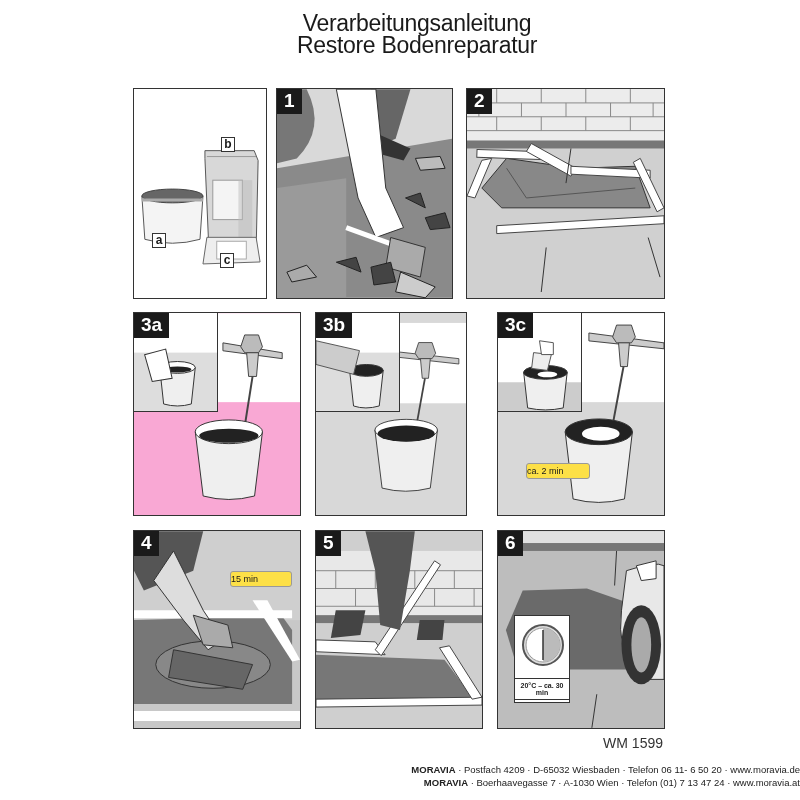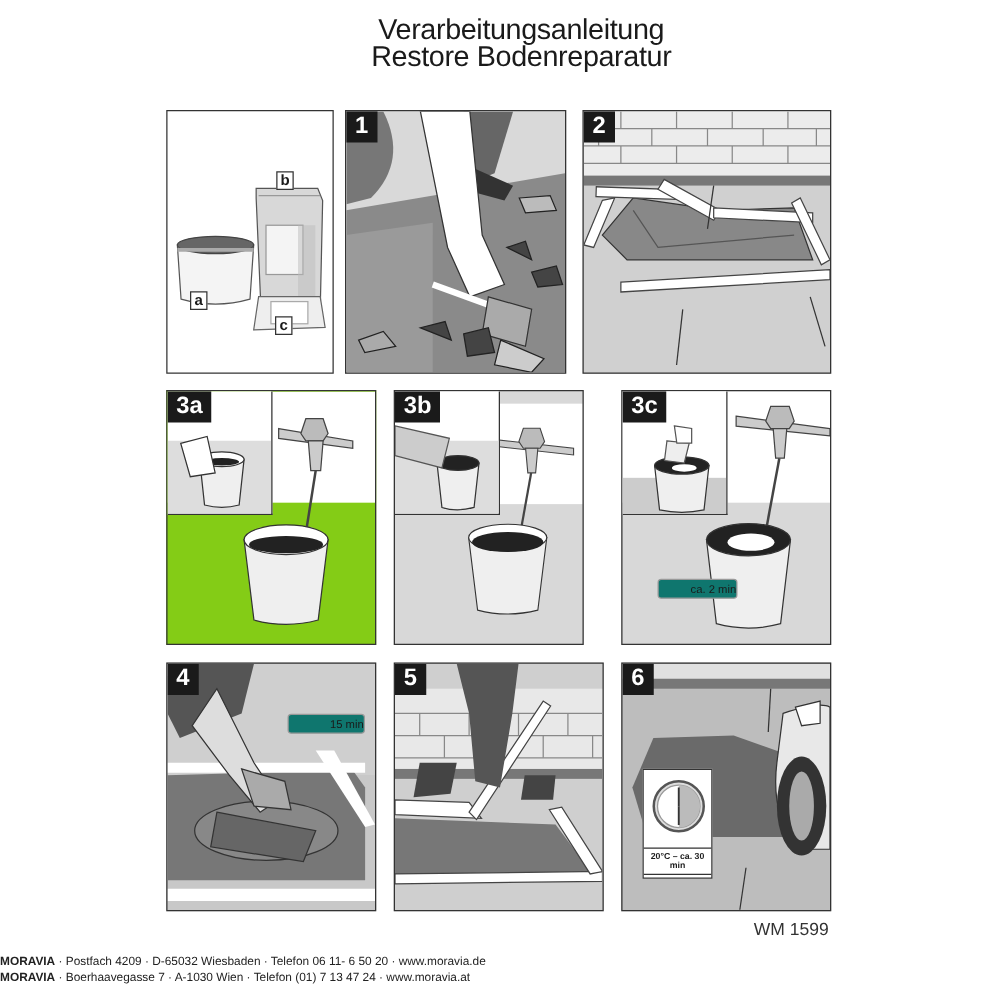--- a/index.html
+++ b/index.html
@@ -4,24 +4,24 @@
 <style>
   * { box-sizing: border-box; margin: 0; padding: 0; }
   body { width: 800px; height: 800px; background: #ffffff; position: relative; overflow: hidden; font-family: "Liberation Sans", sans-serif; color: #1a1a1a; }
   .title { position: absolute; left: 0; width: 800px; text-align: center; font-weight: normal; font-size: 23px; letter-spacing: -0.3px; margin-left: 17px; }
   .title.l1 { top: 10px; }
   .title.l2 { top: 32px; }
   .panel { position: absolute; border: 1.5px solid #333; background: #e6e6e6; overflow: hidden; }
   .panel svg { position: absolute; left: 0; top: 0; width: 100%; height: 100%; }
   .step-badge { position: absolute; left: 0; top: 0; background: #1a1a1a; color: #fff; font-weight: bold; font-size: 19px; padding: 2px 7px 3px 7px; line-height: 20px; z-index: 3; }
   .label-box { position: absolute; background: #fff; border: 1px solid #333; font-weight: bold; font-size: 12px; width: 14px; height: 15px; text-align: center; line-height: 13px; z-index: 3; }
-  .time-box { position: absolute; background: #0f766e; border: 1px solid #999; border-radius: 3px; font-size: 9px; text-align: right; z-index: 3; padding: 2px 0; }
+  .time-box { position: absolute; background: #fde047; border: 1px solid #999; border-radius: 3px; font-size: 9px; text-align: left; z-index: 3; padding: 2px 0; }
   .inset { position: absolute; left: 0; top: 0; border-right: 1.5px solid #333; border-bottom: 1.5px solid #333; background: #fff; overflow: hidden; z-index: 2; }
   .wm { position: absolute; right: 137px; top: 735px; font-size: 14px; color: #333; }
-  .footer { position: absolute; left: 0; width: 800px; text-align: left; font-size: 9.5px; color: #222; }
+  .footer { position: absolute; left: 0; width: 800px; text-align: right; font-size: 9.5px; color: #222; }
   .footer b { font-weight: bold; }
   .footer.f1 { top: 764px; }
   .footer.f2 { top: 777px; }
   .clock-card { position: absolute; background: #fff; border: 1px solid #333; z-index: 3; }
   .clock-caption { position: absolute; left: 0; right: 0; font-size: 7px; font-weight: bold; text-align: center; border-top: 1px solid #333; border-bottom: 1px solid #333; padding: 3px 0; }
 </style>
 </head>
 <body>
 
 <div class="title l1">Verarbeitungsanleitung</div>
@@ -111,21 +111,21 @@
     </g>
     <g stroke="#333">
         <line x1="105" y1="60" x2="100" y2="95"></line>
         <line x1="80" y1="160" x2="75" y2="205"></line>
         <line x1="183" y1="150" x2="195" y2="190"></line>
       </g>
   </svg>
   <div class="step-badge">2</div>
 </div>
 
-<div class="panel" style="left:133px; top:312px; width:168px; height:204px; background:#84cc16;">
+<div class="panel" style="left:133px; top:312px; width:168px; height:204px; background:#f9a8d4;">
   <svg viewBox="0 0 168 204">
     <rect x="0" y="0" width="168" height="90" fill="#fff"></rect>
     <g>
       <path d="M90 30 L150 40 L150 46 L90 38 Z" fill="#ccc" stroke="#444"></path>
       <path d="M112 22 L126 22 L130 34 L126 40 L112 40 L108 34 Z" fill="#bbb" stroke="#444"></path>
       <path d="M114 40 L126 40 L124 64 L116 64 Z" fill="#ccc" stroke="#444"></path>
       <line x1="120" y1="64" x2="108" y2="140" stroke="#444" stroke-width="2"></line>
     </g>
     <g>
       <path d="M62 120 L130 120 L122 185 Q96 192 70 185 Z" fill="#efefef" stroke="#333"></path>

